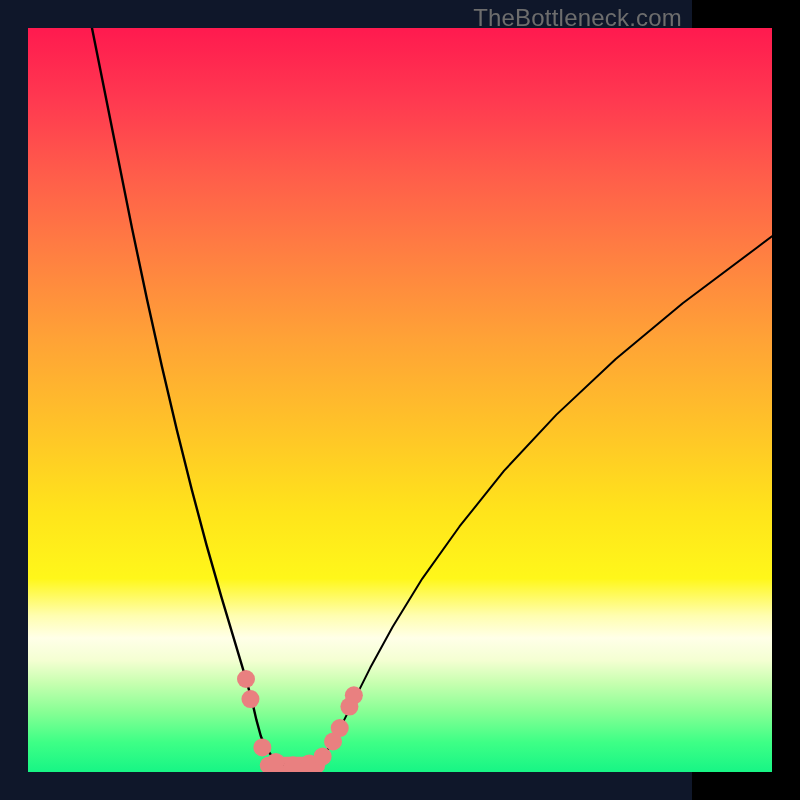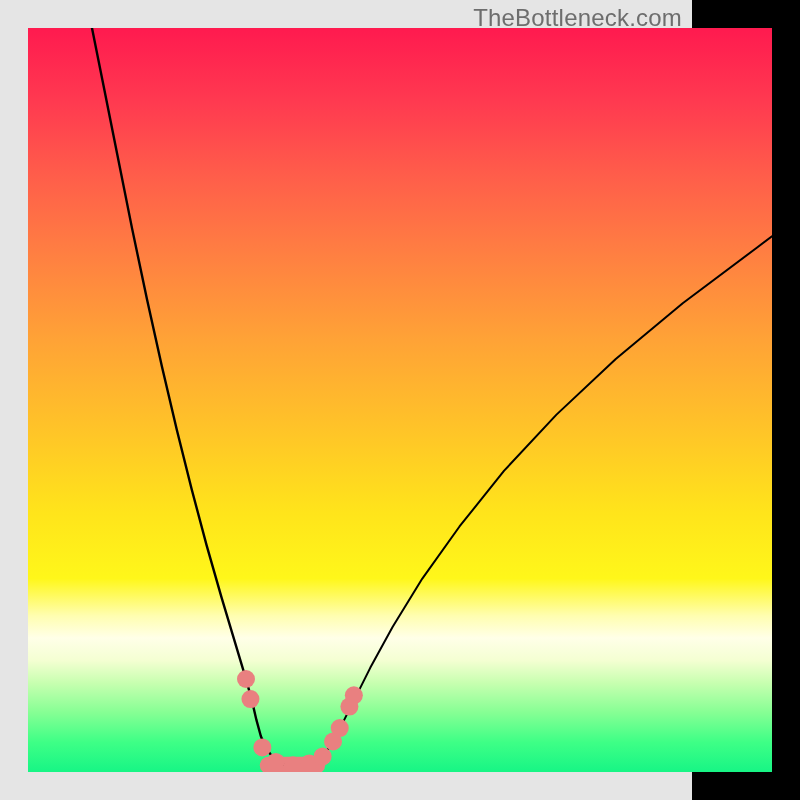--- a/index.html
+++ b/index.html
@@ -10,21 +10,21 @@
     overflow: hidden;
     background: #000;
     font-family: Arial, Helvetica, sans-serif;
   }
   .frame {
     position: absolute;
     left: 0;
     top: 0;
     width: 692px;
     height: 800px;
-    background: #e5e5e5;
+    background: #0f172a;
   }
   .plot-area {
     position: absolute;
     left: 28px;
     top: 28px;
     width: 744px;
     height: 744px;
     overflow: hidden;
   }
   .gradient {

